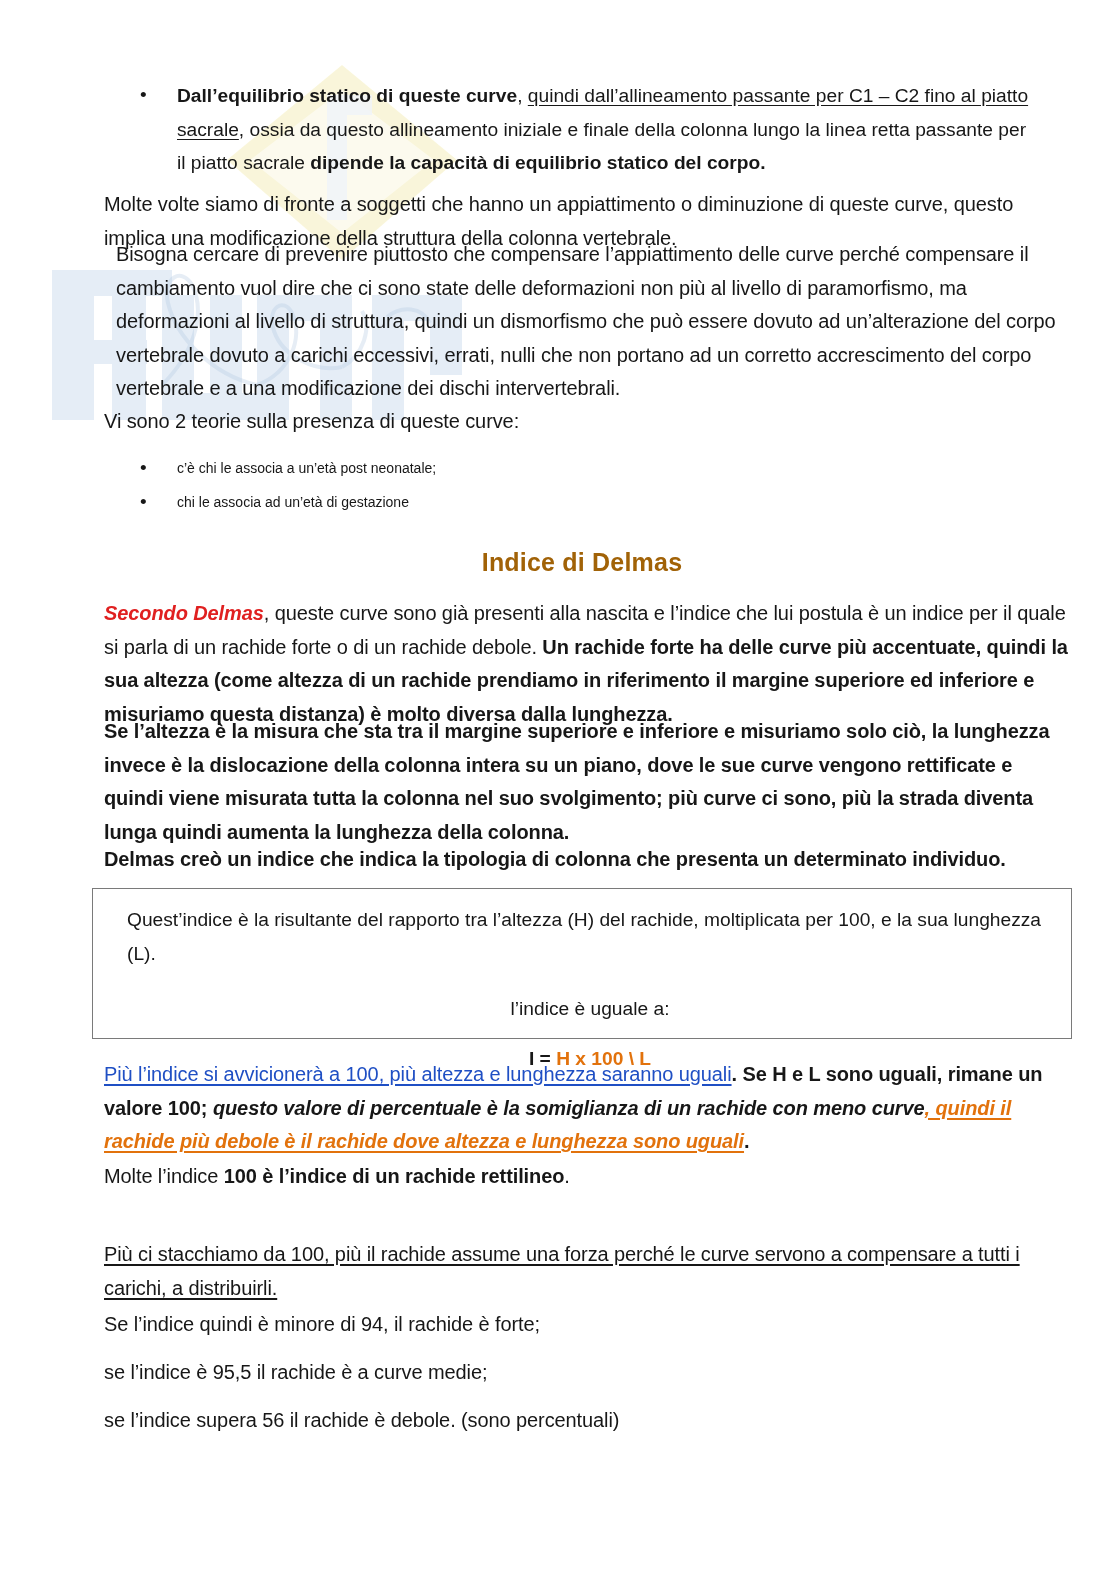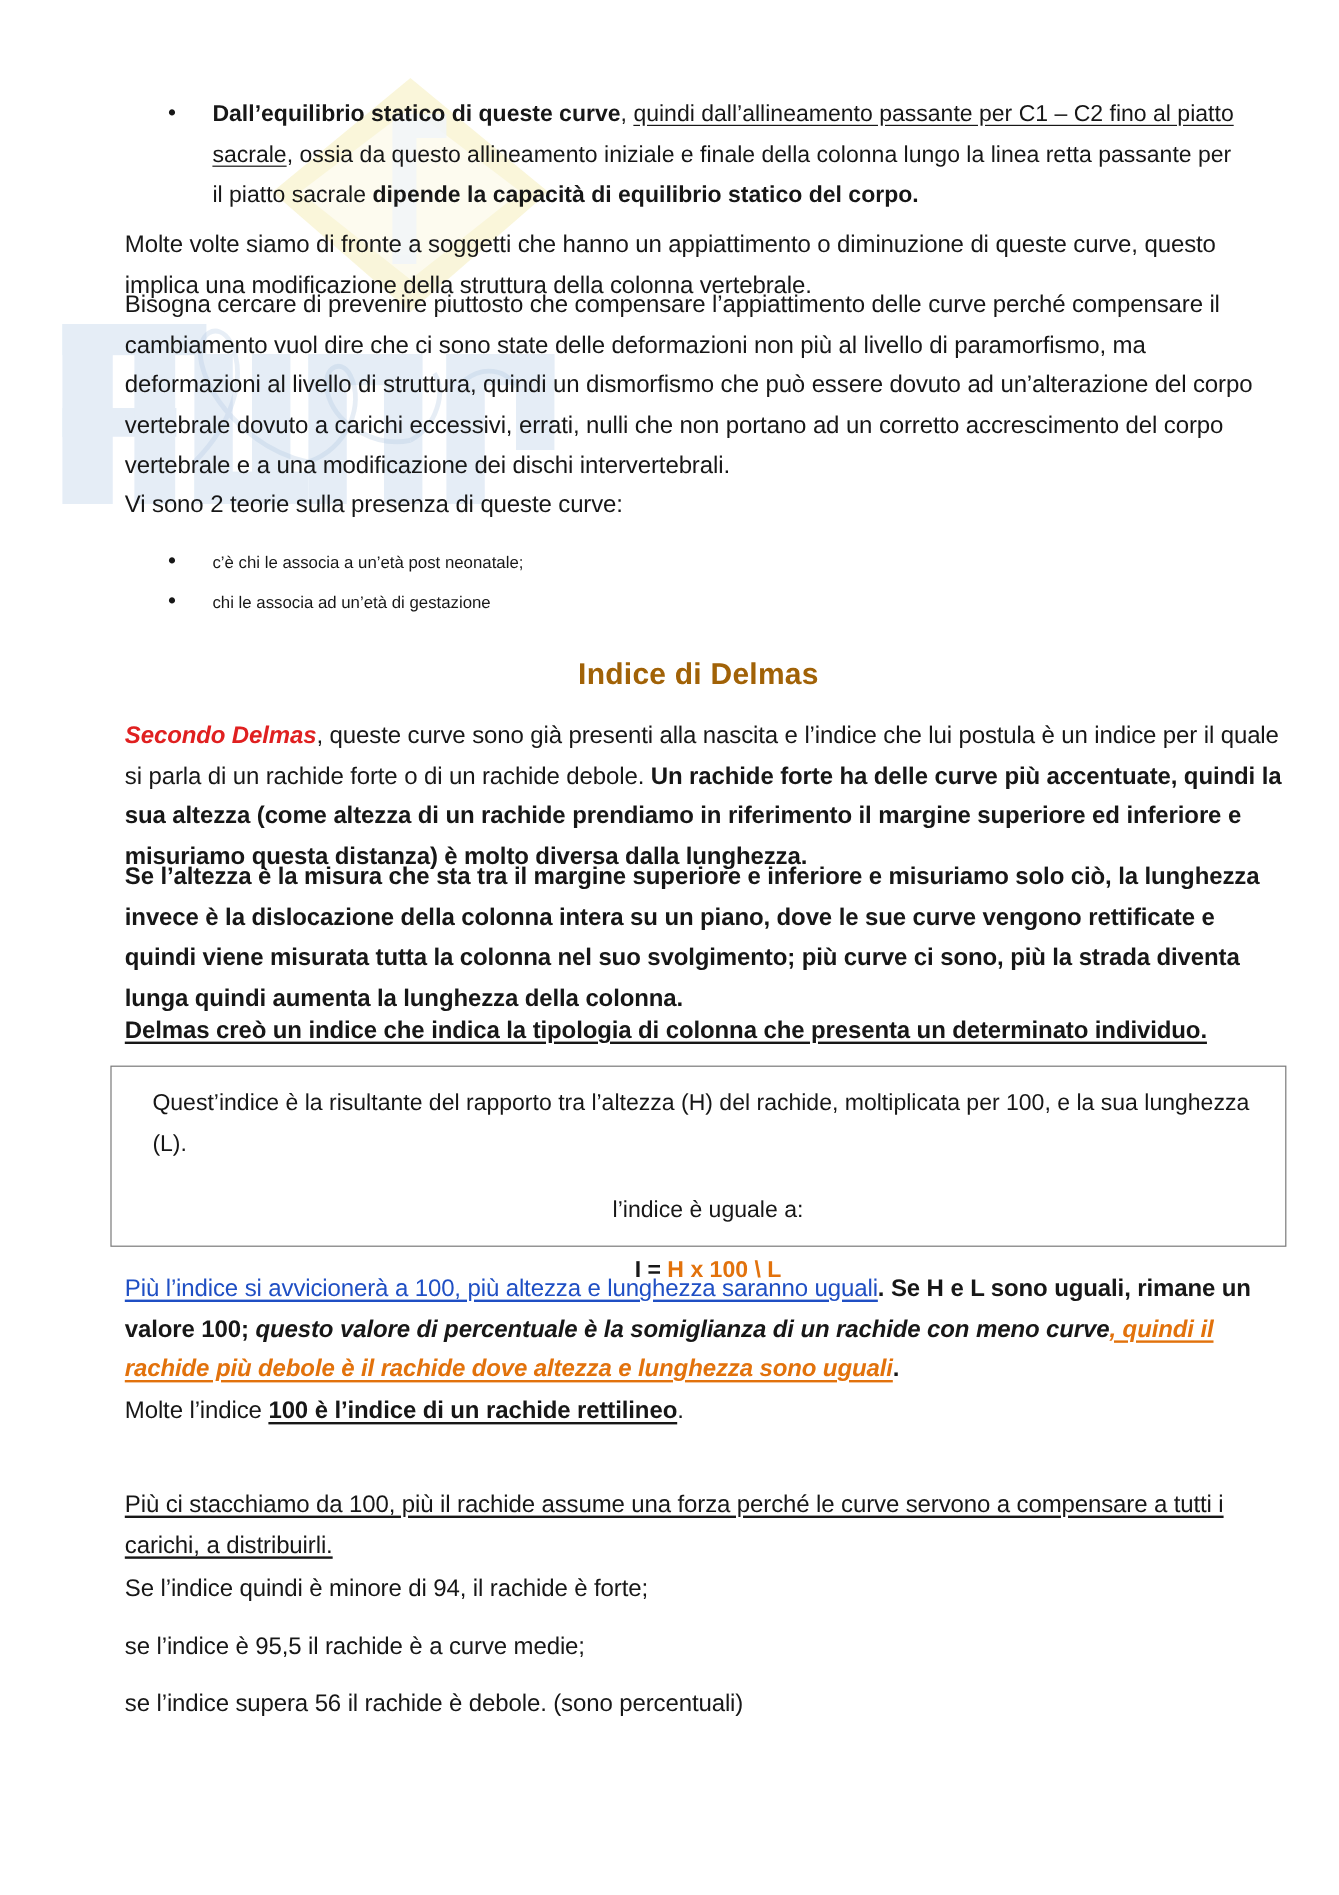--- a/index.html
+++ b/index.html
@@ -99,21 +99,21 @@
     content: "\2022";
     position: absolute;
     left: 8px;
     top: -1px;
     font-size: 19px;
     color: #171717;
   }
 
   b, strong { font-weight: bold; }
   .u  { text-decoration: underline; text-underline-offset: 3px; }
-  .bu { font-weight: bold; text-decoration: underline; text-underline-offset: 3px; }
+  .bu { font-weight: bold; text-underline-offset: 3px; }
 
   .heading {
     position: absolute;
     left: 0;
     top: 548px;
     width: 1116px;
     text-align: center;
     font-size: 25px;
     font-weight: bold;
     color: #a16207;
@@ -213,21 +213,21 @@
     <ul class="bullets">
       <li>
         <b>Dall’equilibrio statico di queste curve</b><span>, </span><span class="u">quindi dall’allineamento passante per C1 – C2 fino al piatto sacrale</span><span>, ossia da questo allineamento iniziale e finale della colonna lungo la linea retta passante per il piatto sacrale </span><b>dipende la capacità di equilibrio statico del corpo.</b>
       </li>
     </ul>
 
     <div class="blk" style="left:80px; top:188px; width:960px;">
       <p class="para">Molte volte siamo di fronte a soggetti che hanno un appiattimento o diminuzione di queste curve, questo implica una modificazione della struttura della colonna vertebrale.</p>
     </div>
 
-    <div class="blk" style="left:80px; top:238px; width:965px;">
+    <div class="blk" style="left:92px; top:238px; width:965px;">
       <p class="para">Bisogna cercare di prevenire piuttosto che compensare l’appiattimento delle curve perché compensare il cambiamento vuol dire che ci sono state delle deformazioni non più al livello di paramorfismo, ma deformazioni al livello di struttura, quindi un dismorfismo che può essere dovuto ad un’alterazione del corpo vertebrale dovuto a carichi eccessivi, errati, nulli che non portano ad un corretto accrescimento del corpo vertebrale e a una modificazione dei dischi intervertebrali.</p>
     </div>
 
     <div class="blk" style="left:80px; top:405px; width:700px;">
       <p class="para">Vi sono 2 teorie sulla presenza di queste curve:</p>
     </div>
 
     <ul class="bullets2">
       <li><span>c’è chi le associa a un’età post neonatale;</span></li>
       <li><span>chi le associa ad un’età di gestazione</span></li>

